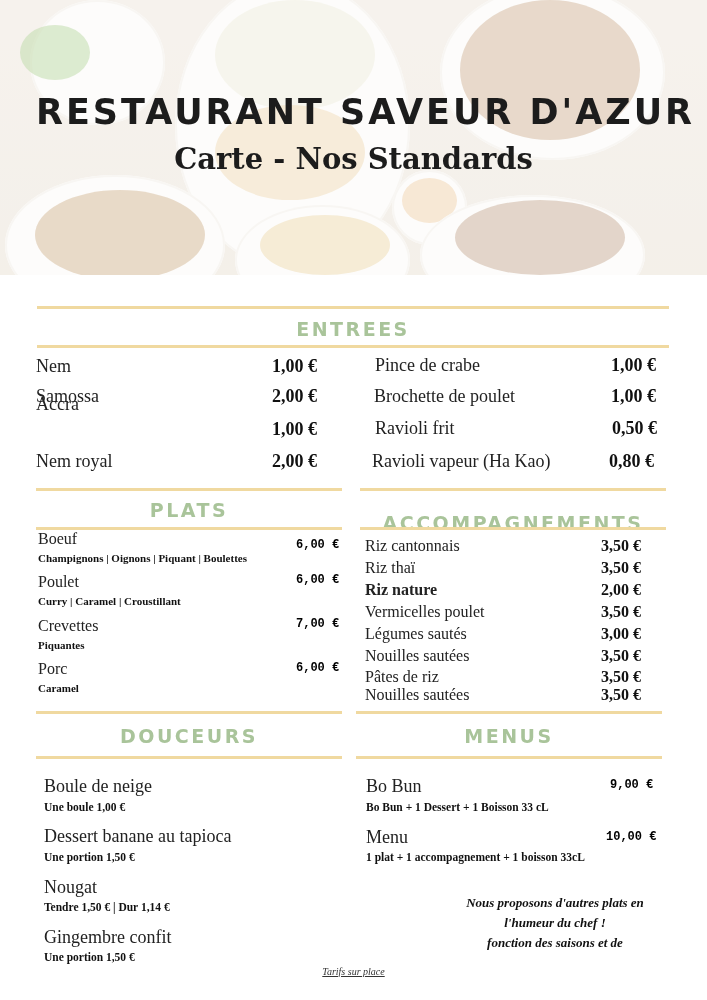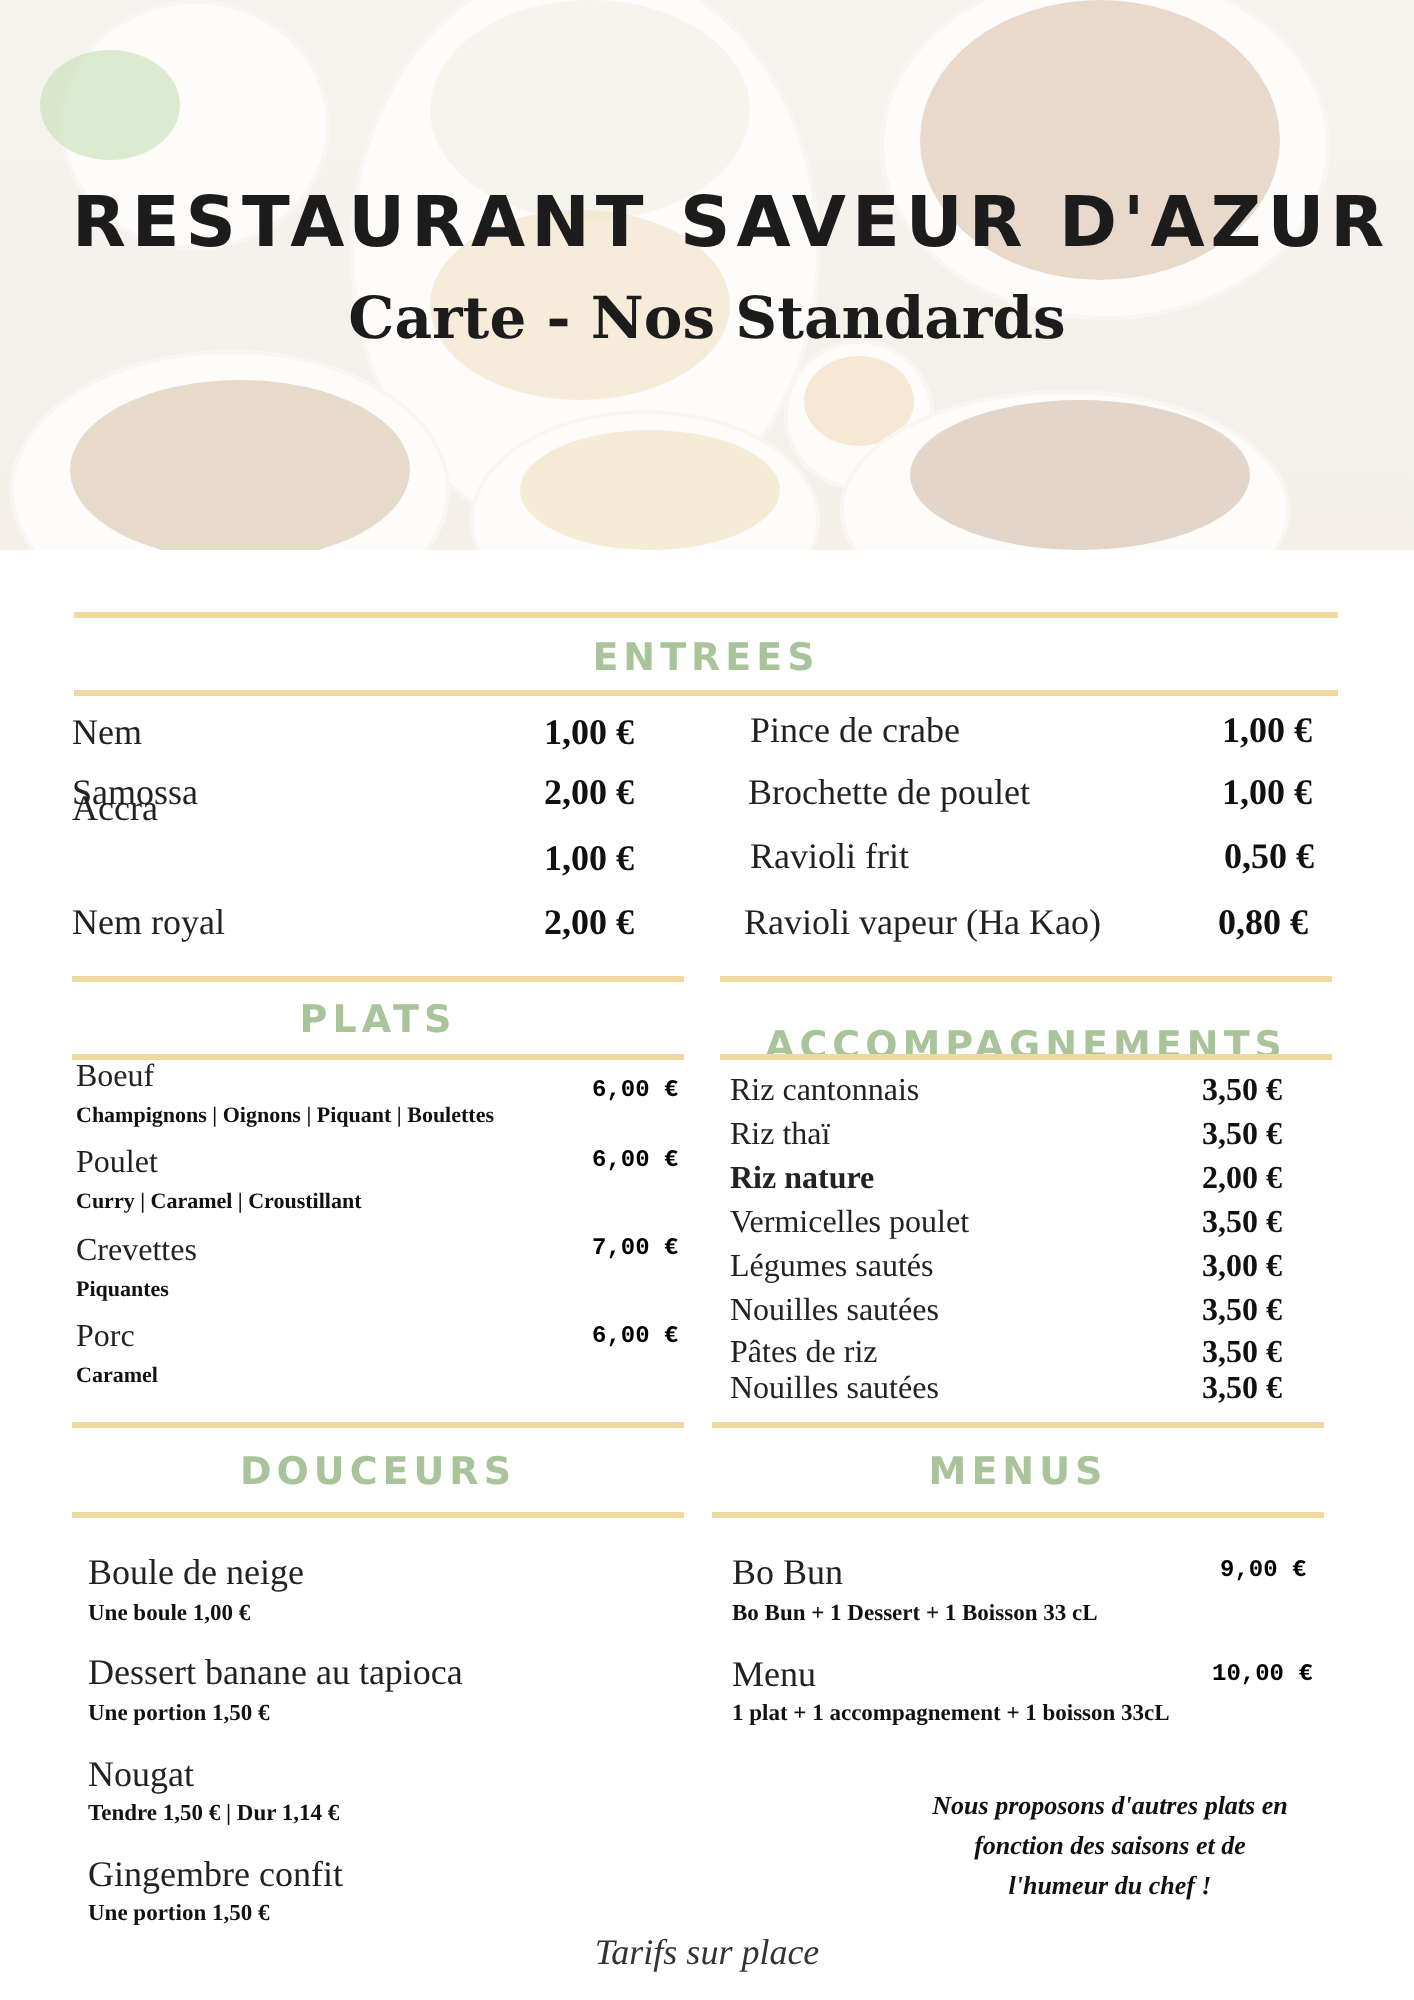--- a/index.html
+++ b/index.html
@@ -13,21 +13,21 @@
   .hero-sub { position:absolute; left:0; width:707px; top:142px; text-align:center; font-family:"DejaVu Serif", serif; font-weight:bold; font-size:29px; color:#1c1c1c; }
   .rule { position:absolute; height:3px; background:#f0d9a0; }
   .sec-title { position:absolute; text-align:center; font-family:"DejaVu Sans", sans-serif; font-weight:600; font-size:19px; letter-spacing:2.5px; color:#a9c49a; }
   .item { position:absolute; font-size:18px; color:#222; white-space:nowrap; }
   .price { position:absolute; font-size:18px; font-weight:bold; color:#111; white-space:nowrap; }
   .price-sans { position:absolute; font-family:Liberation Mono, monospace; font-size:12px; font-weight:bold; color:#000000; white-space:nowrap; }
   .sub { position:absolute; font-size:11.5px; font-weight:bold; color:#111; white-space:nowrap; }
   .acc-item { position:absolute; font-size:16px; color:#222; white-space:nowrap; }
   .acc-price { position:absolute; font-size:16px; font-weight:bold; color:#111; white-space:nowrap; }
   .note { position:absolute; left:430px; width:250px; top:893px; text-align:center; font-style:italic; font-weight:bold; font-size:13px; line-height:20px; color:#111; }
-  .footer { position:absolute; left:0; width:707px; top:966px; text-align:center; font-style:italic; font-size:18px; color:#333; }
+  .footer { position:absolute; left:0; width:707px; top:966px; text-align:center; font-style:italic; font-size:10px; color:#333; text-decoration:underline; }
 </style>
 </head>
 <body>
 
 <div class="hero">
   <div class="plate" style="left:30px;top:0px;width:135px;height:125px;"></div>
   <div class="food" style="left:20px;top:25px;width:70px;height:55px;background:#8fc06a;"></div>
   <div class="plate" style="left:175px;top:-20px;width:235px;height:290px;"></div>
   <div class="food" style="left:215px;top:0px;width:160px;height:110px;background:#e6e2c8;"></div>
   <div class="food" style="left:215px;top:105px;width:150px;height:95px;background:#e8c48a;"></div>
@@ -129,17 +129,17 @@
 <div class="item" style="left:366px;top:776px;">Bo Bun</div>
 <div class="price-sans" style="left:610px;top:778px;">9,00 €</div>
 <div class="sub" style="left:366px;top:801px;">Bo Bun + 1 Dessert + 1 Boisson 33 cL</div>
 
 <div class="item" style="left:366px;top:827px;">Menu</div>
 <div class="price-sans" style="left:606px;top:830px;">10,00 €</div>
 <div class="sub" style="left:366px;top:851px;">1 plat + 1 accompagnement + 1 boisson 33cL</div>
 
 <div class="note">
   <div>Nous proposons d'autres plats en</div>
+  <div>l'humeur du chef !</div>
   <div>fonction des saisons et de</div>
-  <div>l'humeur du chef !</div>
 </div>
 
 <div class="footer">Tarifs sur place</div>
 
 </body></html>

